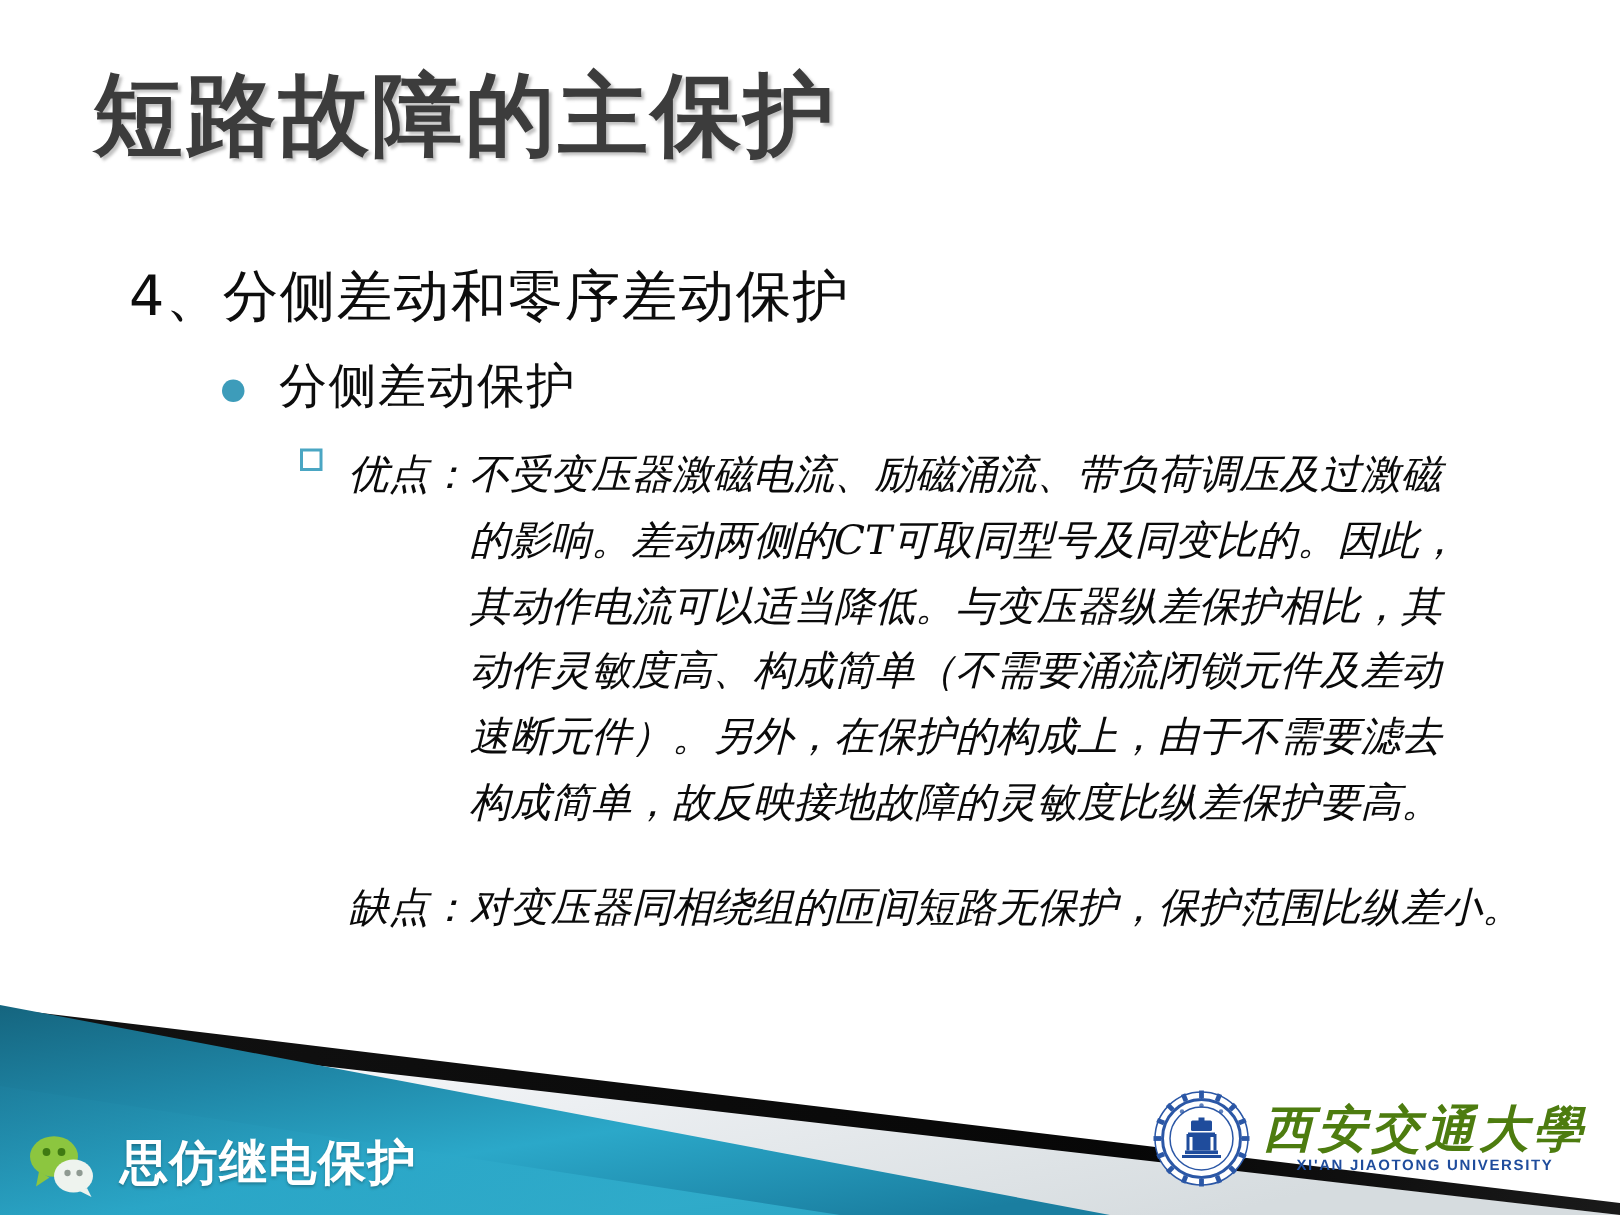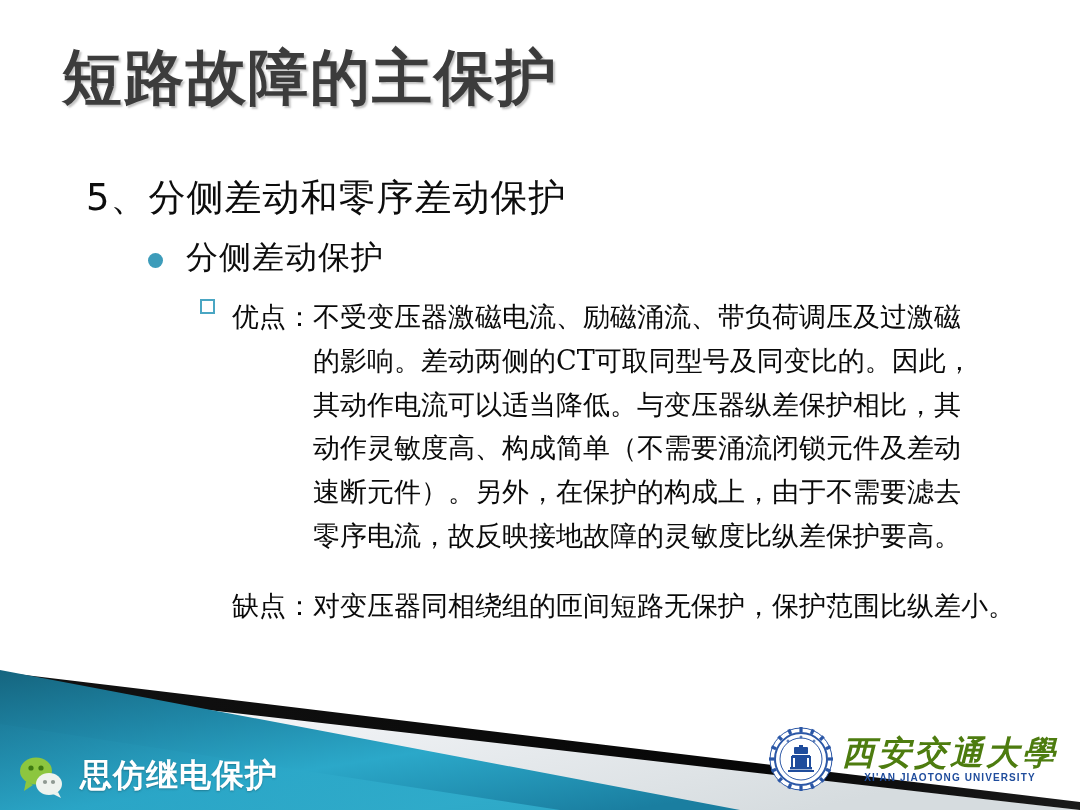--- a/index.html
+++ b/index.html
@@ -105,20 +105,21 @@
     width: 790px;
   }
   .para {
     display: flex;
     align-items: flex-start;
     font-family: "DejaVu Serif", "Liberation Serif", serif;
     font-size: 27px;
     color: #0a0a0a;
     line-height: 1.62;
     letter-spacing: 0px;
+    font-style: italic;
   }
   .para + .para {
     margin-top: 26px;
   }
   .para-label {
     flex: 0 0 auto;
     white-space: nowrap;
   }
   .para-lines {
     flex: 1 1 auto;
@@ -203,42 +204,42 @@
 </style>
 </head>
 <body>
 
 <div class="slide">
 
   <div class="slide-title">短路故障的主保护</div>
 
   <div class="body-area">
 
-    <div class="lvl1">5、分侧差动和零序差动保护</div>
+    <div class="lvl1">4、分侧差动和零序差动保护</div>
 
     <div class="lvl2">
       <span class="bullet-dot"></span>
       <span>分侧差动保护</span>
     </div>
 
     <div class="lvl3">
       <span class="bullet-square"></span>
     </div>
 
     <div class="para-block">
 
       <div class="para">
         <div class="para-label">优点：</div>
         <div class="para-lines">
           <div class="para-line">不受变压器激磁电流、励磁涌流、带负荷调压及过激磁</div>
           <div class="para-line">的影响。差动两侧的CT可取同型号及同变比的。因此，</div>
           <div class="para-line">其动作电流可以适当降低。与变压器纵差保护相比，其</div>
           <div class="para-line">动作灵敏度高、构成简单（不需要涌流闭锁元件及差动</div>
           <div class="para-line">速断元件）。另外，在保护的构成上，由于不需要滤去</div>
-          <div class="para-line">零序电流，故反映接地故障的灵敏度比纵差保护要高。</div>
+          <div class="para-line">构成简单，故反映接地故障的灵敏度比纵差保护要高。</div>
         </div>
       </div>
 
       <div class="para">
         <div class="para-label">缺点：</div>
         <div class="para-lines">
           <div class="para-line">对变压器同相绕组的匝间短路无保护，保护范围比纵差小。</div>
         </div>
       </div>
 

